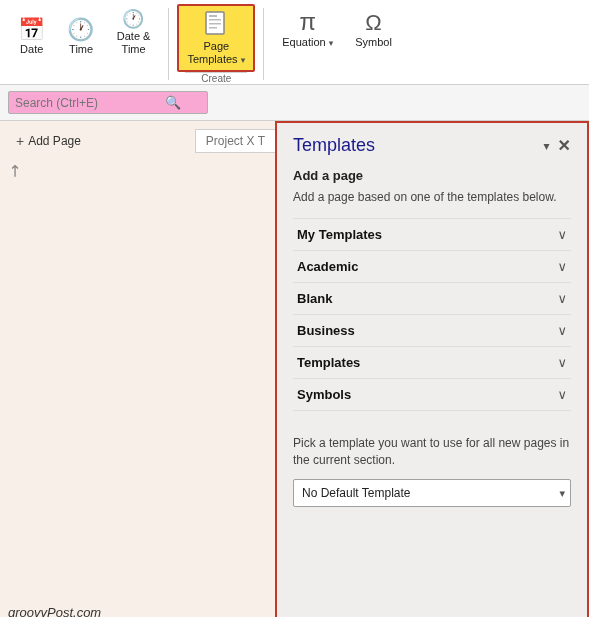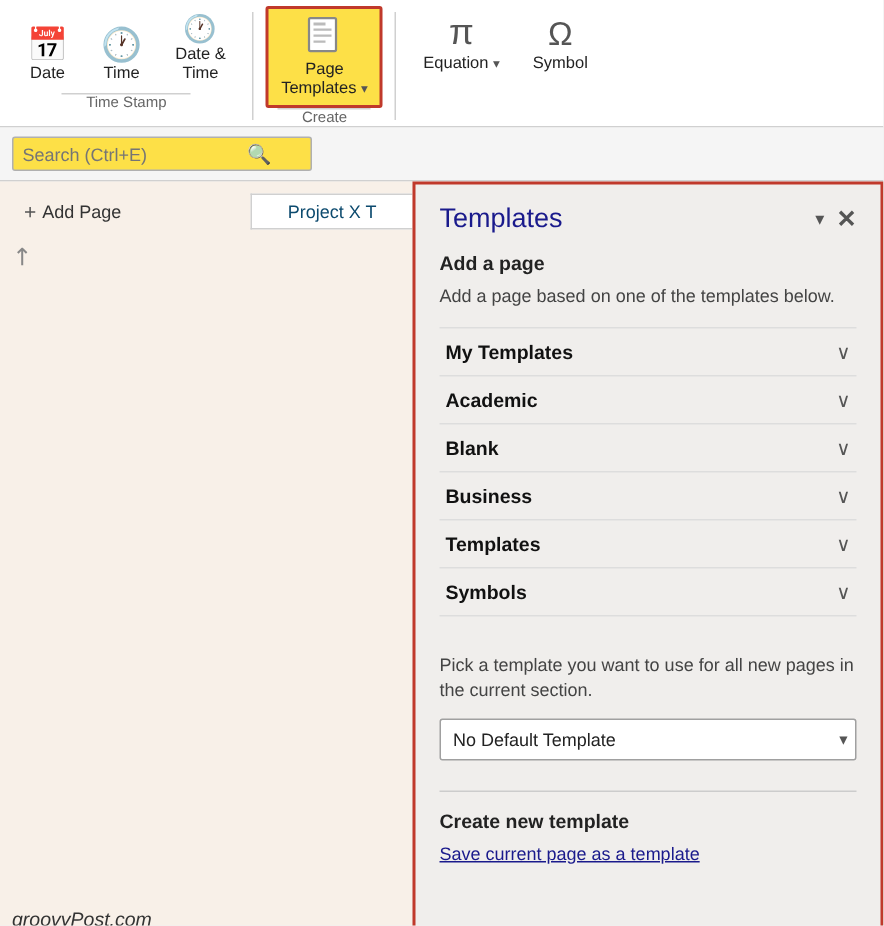--- a/index.html
+++ b/index.html
@@ -95,21 +95,21 @@
       background: #f5f5f5;
       padding: 6px 8px;
       border-bottom: 1px solid #d0d0d0;
       display: flex;
       align-items: center;
     }
 
     .search-input-wrapper {
       display: flex;
       align-items: center;
-      background: #fde047;
+      background: #f9a8d4;
       border: 1px solid #b0b0b0;
       border-radius: 2px;
       padding: 3px 6px;
       width: 200px;
     }
 
     .search-input {
       border: none;
       outline: none;
       font-size: 12px;
@@ -156,23 +156,23 @@
       color: #555;
     }
 
     .page-tab {
       position: absolute;
       top: 8px;
       right: 0;
       background: #fff;
       border: 1px solid #d0d0d0;
       border-right: none;
-      padding: 4px 24px;
-      font-size: 12px;
-      color: #0c4a6e;
+      padding: 4px 10px;
+      font-size: 12px;
+      color: #737373;
       cursor: pointer;
     }
 
     .expand-icon {
       position: absolute;
       top: 40px;
       left: 8px;
       font-size: 16px;
       color: #888;
       cursor: pointer;
@@ -346,21 +346,20 @@
         </div>
         <div class="ribbon-btn">
           <span class="icon">🕐</span>
           <span class="label">Time</span>
         </div>
         <div class="ribbon-btn">
           <span class="icon" style="font-size:18px;">🕐</span>
           <span class="label">Date &amp;<br>Time</span>
         </div>
       </div>
-      <div class="ribbon-section-label">Time Stamp</div>
     </div>
 
     <div class="divider"></div>
 
     <div class="ribbon-group">
       <div class="ribbon-group-btns">
         <div class="ribbon-btn active">
           <span class="icon page-tmpl-icon">
             <svg width="26" height="28" viewBox="0 0 26 28">
               <rect x="3" y="2" width="18" height="22" rx="1" fill="white" stroke="#888" stroke-width="1.5"></rect>
@@ -457,19 +456,15 @@
     <div class="always-section">
       <div class="always-desc">Pick a template you want to use for all new pages in the current section.</div>
       <div class="dropdown-select-wrapper">
         <select class="dropdown-select">
           <option>No Default Template</option>
         </select>
         <span class="dropdown-arrow-icon">▾</span>
       </div>
     </div>
 
-    <div class="create-section">
-      <div class="section-heading">Create new template</div>
-      <a class="save-template-link">Save current page as a template</a>
-    </div>
   </div>
 
 </div>
 
 </body></html>

